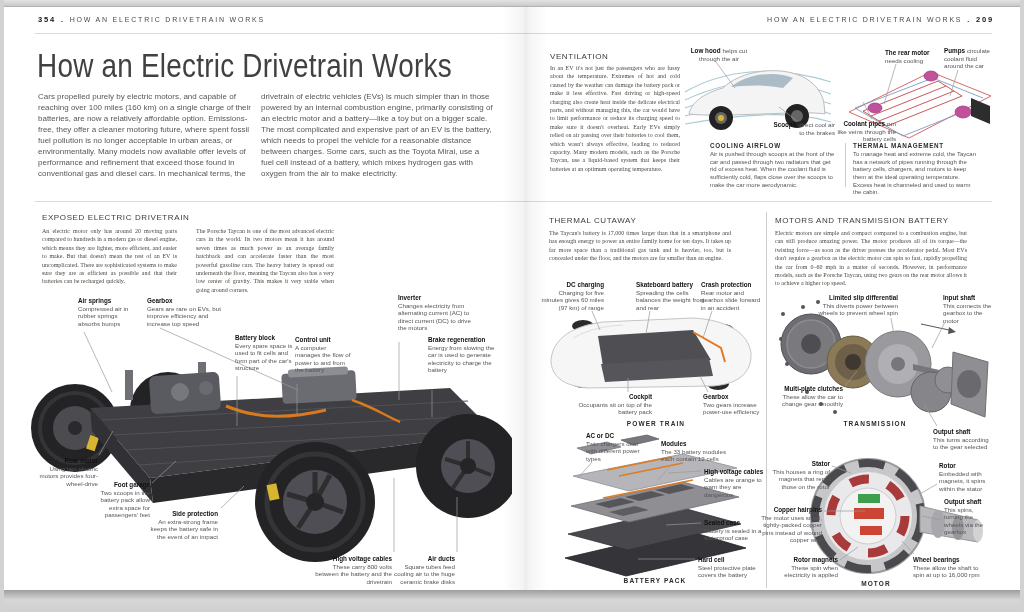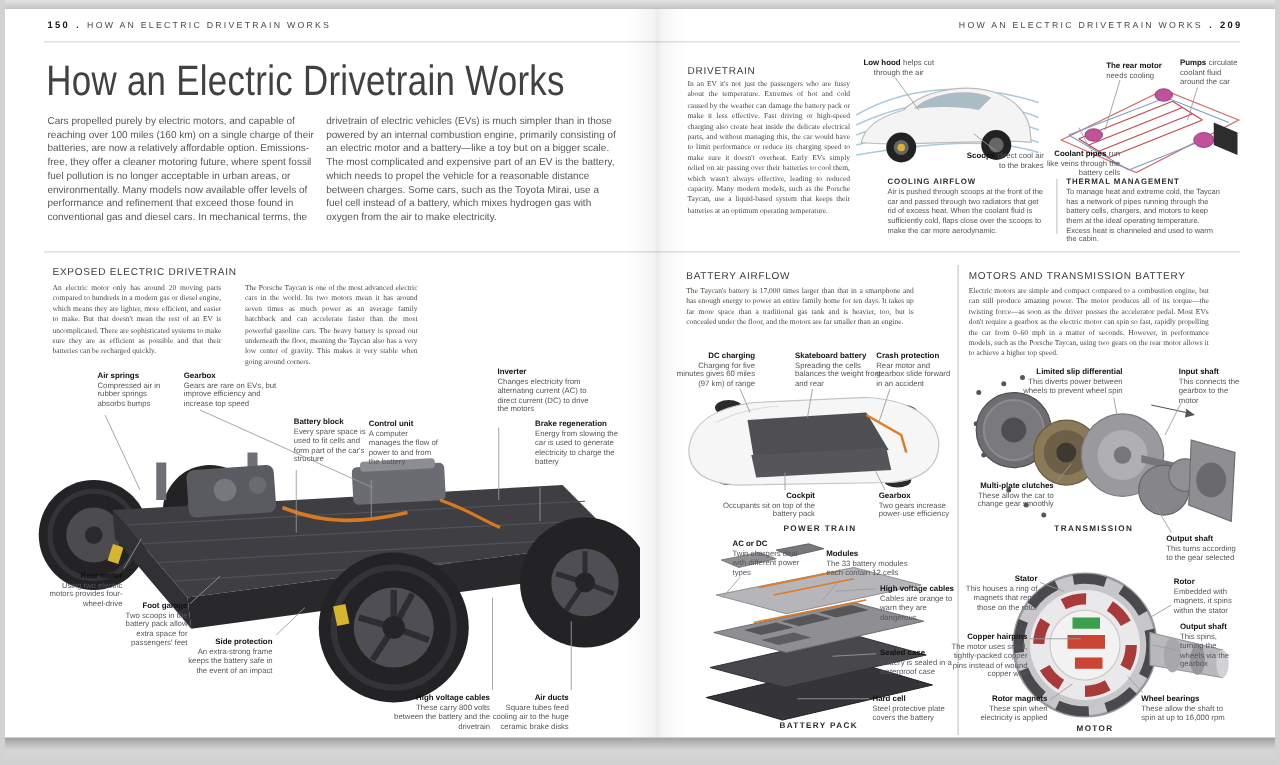--- a/index.html
+++ b/index.html
@@ -33,21 +33,21 @@
   .cap{position:absolute;font-size:6.5px;font-weight:bold;letter-spacing:1.1px;color:#2a2a2a;text-align:center;z-index:3}
   svg.illu{position:absolute;z-index:1}
   #leaders{position:absolute;left:0;top:0;z-index:2;pointer-events:none}
   #leaders line{stroke:#9a9a9a;stroke-width:.7}
 </style>
 </head>
 <body>
 
 <div id="stage">
 
-  <div class="hdr" style="left:38px"><b>150</b><span class="hsep">.</span><span>HOW AN ELECTRIC DRIVETRAIN WORKS</span></div>
+  <div class="hdr" style="left:38px"><b>354</b><span class="hsep">.</span><span>HOW AN ELECTRIC DRIVETRAIN WORKS</span></div>
   <div class="hdr" style="right:30px"><span>HOW AN ELECTRIC DRIVETRAIN WORKS</span><span class="hsep">.</span><b>209</b></div>
   <div class="rule" style="left:35px;top:33px;width:957px"></div>
 
   <div id="title">How an Electric Drivetrain Works</div>
 
   <div class="intro" style="left:38px;top:91px;width:215px">Cars propelled purely by electric motors, and capable of reaching over 100 miles (160 km) on a single charge of their batteries, are now a relatively affordable option. Emissions-free, they offer a cleaner motoring future, where spent fossil fuel pollution is no longer acceptable in urban areas, or environmentally. Many models now available offer levels of performance and refinement that exceed those found in conventional gas and diesel cars. In mechanical terms, the</div>
   <div class="intro" style="left:261px;top:91px;width:232px">drivetrain of electric vehicles (EVs) is much simpler than in those powered by an internal combustion engine, primarily consisting of an electric motor and a battery—like a toy but on a bigger scale. The most complicated and expensive part of an EV is the battery, which needs to propel the vehicle for a reasonable distance between charges. Some cars, such as the Toyota Mirai, use a fuel cell instead of a battery, which mixes hydrogen gas with oxygen from the air to make electricity.</div>
 
   <div class="rule" style="left:35px;top:201px;width:957px"></div>
   <div class="vrule" style="left:766px;top:212px;height:376px"></div>
@@ -96,21 +96,21 @@
   <div class="co" style="left:235px;top:334px;width:62px"><b>Battery block</b><span>Every spare space is used to fit cells and form part of the car's structure</span></div>
   <div class="co" style="left:295px;top:336px;width:58px"><b>Control unit</b><span>A computer manages the flow of power to and from the battery</span></div>
   <div class="co" style="left:398px;top:294px;width:78px"><b>Inverter</b><span>Changes electricity from alternating current (AC) to direct current (DC) to drive the motors</span></div>
   <div class="co" style="left:428px;top:336px;width:68px"><b>Brake regeneration</b><span>Energy from slowing the car is used to generate electricity to charge the battery</span></div>
   <div class="co r" style="left:35px;top:457px;width:63px"><b>Rear motor</b><span>Using two electric motors provides four-wheel-drive</span></div>
   <div class="co r" style="left:88px;top:481px;width:62px"><b>Foot garage</b><span>Two scoops in the battery pack allow extra space for passengers' feet</span></div>
   <div class="co r" style="left:150px;top:510px;width:68px"><b>Side protection</b><span>An extra-strong frame keeps the battery safe in the event of an impact</span></div>
   <div class="co r" style="left:310px;top:555px;width:82px"><b>High voltage cables</b><span>These carry 800 volts between the battery and the drivetrain</span></div>
   <div class="co r" style="left:385px;top:555px;width:70px"><b>Air ducts</b><span>Square tubes feed cooling air to the huge ceramic brake disks</span></div>
 
-  <div class="shead" style="left:550px;top:52px">DRIVETRAIN</div>
+  <div class="shead" style="left:550px;top:52px">VENTILATION</div>
   <div class="serif" style="left:550px;top:64px;width:130px">In an EV it's not just the passengers who are fussy about the temperature. Extremes of hot and cold caused by the weather can damage the battery pack or make it less effective. Fast driving or high-speed charging also create heat inside the delicate electrical parts, and without managing this, the car would have to limit performance or reduce its charging speed to make sure it doesn't overheat. Early EVs simply relied on air passing over their batteries to cool them, which wasn't always effective, leading to reduced capacity. Many modern models, such as the Porsche Taycan, use a liquid-based system that keeps their batteries at an optimum operating temperature.</div>
 
   <svg class="illu" style="left:683px;top:42px" width="150" height="95" viewBox="0 0 150 95">
     <path d="M2,50 C40,28 90,22 148,40 M2,58 C45,38 95,32 148,52 M2,66 C50,48 100,44 148,62 M2,74 C55,60 105,56 148,72 M2,82 C60,72 110,68 148,80" stroke="#8fb8cc" stroke-width="1.2" fill="none" opacity=".75"></path>
     <path d="M6,72 C8,62 18,52 40,46 C58,28 96,24 118,34 C132,40 140,52 141,62 L142,72 C120,68 40,76 6,72 Z" fill="#f4f4f4" stroke="#bcbcbc" stroke-width="1"></path>
     <path d="M48,45 C62,32 92,28 110,36 L100,46 C80,42 60,44 48,45 Z" fill="#9fb2bd" opacity=".85"></path>
     <circle cx="38" cy="76" r="12" fill="#222"></circle>
       <circle cx="38" cy="76" r="6" fill="#666"></circle>
       <circle cx="38" cy="76" r="3" fill="#d8b530"></circle>
     <circle cx="114" cy="74" r="12" fill="#222"></circle>
@@ -132,21 +132,21 @@
   <div class="co" style="left:885px;top:49px;width:58px"><b>The rear motor</b><span>needs cooling</span></div>
   <div class="co inl" style="left:944px;top:47px;width:52px"><b>Pumps</b><span>circulate coolant fluid around the car</span></div>
   <div class="co r inl" style="left:836px;top:120px;width:60px"><b>Coolant pipes</b><span>run like veins through the battery cells</span></div>
 
   <div class="tinyhead" style="left:710px;top:142px">COOLING AIRFLOW</div>
   <div class="tiny" style="left:710px;top:151px;width:126px">Air is pushed through scoops at the front of the car and passed through two radiators that get rid of excess heat. When the coolant fluid is sufficiently cold, flaps close over the scoops to make the car more aerodynamic.</div>
   <div class="vrule" style="left:845px;top:143px;height:44px"></div>
   <div class="tinyhead" style="left:853px;top:142px">THERMAL MANAGEMENT</div>
   <div class="tiny" style="left:853px;top:151px;width:126px">To manage heat and extreme cold, the Taycan has a network of pipes running through the battery cells, chargers, and motors to keep them at the ideal operating temperature. Excess heat is channeled and used to warm the cabin.</div>
 
-  <div class="shead" style="left:549px;top:216px">BATTERY AIRFLOW</div>
+  <div class="shead" style="left:549px;top:216px">THERMAL CUTAWAY</div>
   <div class="serif" style="left:549px;top:229px;width:182px">The Taycan's battery is 17,000 times larger than that in a smartphone and has enough energy to power an entire family home for ten days. It takes up far more space than a traditional gas tank and is heavier, too, but is concealed under the floor, and the motors are far smaller than an engine.</div>
 
   <svg class="illu" style="left:543px;top:298px" width="215" height="100" viewBox="0 0 215 100">
     <ellipse cx="40" cy="28" rx="11" ry="6" fill="#2a2a2a"></ellipse>
       <ellipse cx="180" cy="32" rx="11" ry="6" fill="#2a2a2a"></ellipse>
     <ellipse cx="40" cy="84" rx="11" ry="6" fill="#2a2a2a"></ellipse>
       <ellipse cx="175" cy="86" rx="11" ry="6" fill="#2a2a2a"></ellipse>
     <path d="M8,62 C10,40 30,28 60,24 L150,20 C185,22 205,35 208,55 C209,75 195,86 170,88 L45,90 C20,88 8,78 8,62 Z" fill="#f6f6f6" stroke="#c5c5c5" stroke-width="1"></path>
     <polygon points="55,38 150,32 168,62 60,68" fill="#3f3f44" opacity=".92"></polygon>
     <polygon points="58,66 166,60 170,78 62,84" fill="#55555a"></polygon>

